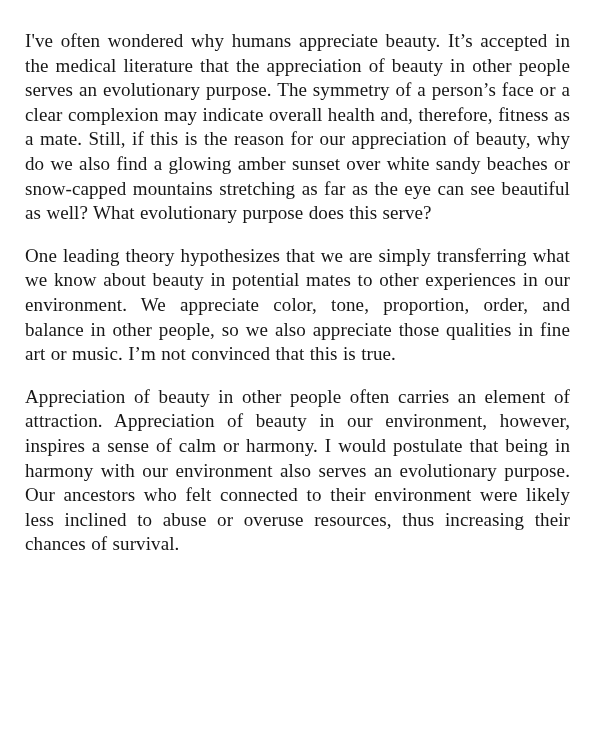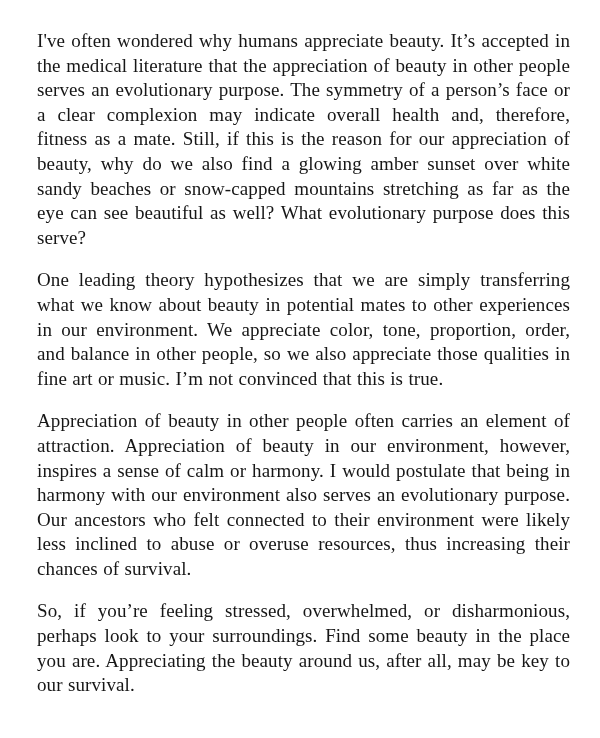--- a/index.html
+++ b/index.html
@@ -10,21 +10,21 @@
     body {
       width: 600px;
       height: 738px;
       overflow: hidden;
       font-family: "Liberation Serif", "DejaVu Serif", serif;
     }
     .page {
       box-sizing: border-box;
       width: 600px;
       height: 738px;
-      padding: 29px 30px 20px 37px;
+      padding: 29px 30px 20px 25px;
       background: #ffffff;
       color: #161616;
     }
     .para {
       margin: 0 0 18px 0;
       font-size: 19px;
       line-height: 24.6px;
       text-align: justify;
       text-justify: inter-word;
       letter-spacing: 0.1px;
@@ -35,14 +35,13 @@
       margin-bottom: 0;
     }
   </style>
 </head>
 <body>
 
 <div class="page">
   <p class="para">I've often wondered why humans appreciate beauty. It’s accepted in the medical literature that the appreciation of beauty in other people serves an evolutionary purpose. The symmetry of a person’s face or a clear complexion may indicate overall health and, therefore, fitness as a mate. Still, if this is the reason for our appreciation of beauty, why do we also find a glowing amber sunset over white sandy beaches or snow-capped mountains stretching as far as the eye can see beautiful as well? What evolutionary purpose does this serve?</p>
   <p class="para">One leading theory hypothesizes that we are simply transferring what we know about beauty in potential mates to other experiences in our environment. We appreciate color, tone, proportion, order, and balance in other people, so we also appreciate those qualities in fine art or music. I’m not convinced that this is true.</p>
   <p class="para">Appreciation of beauty in other people often carries an element of attraction. Appreciation of beauty in our environment, however, inspires a sense of calm or harmony. I would postulate that being in harmony with our environment also serves an evolutionary purpose. Our ancestors who felt connected to their environment were likely less inclined to abuse or overuse resources, thus increasing their chances of survival.</p>
-  <p class="para">So, if you’re feeling stressed, overwhelmed, or disharmonious, perhaps look to your surroundings. Find some beauty in the place you are. Appreciating the beauty around us, after all, may be key to our survival.</p>
 </div>
 
 </body></html>

